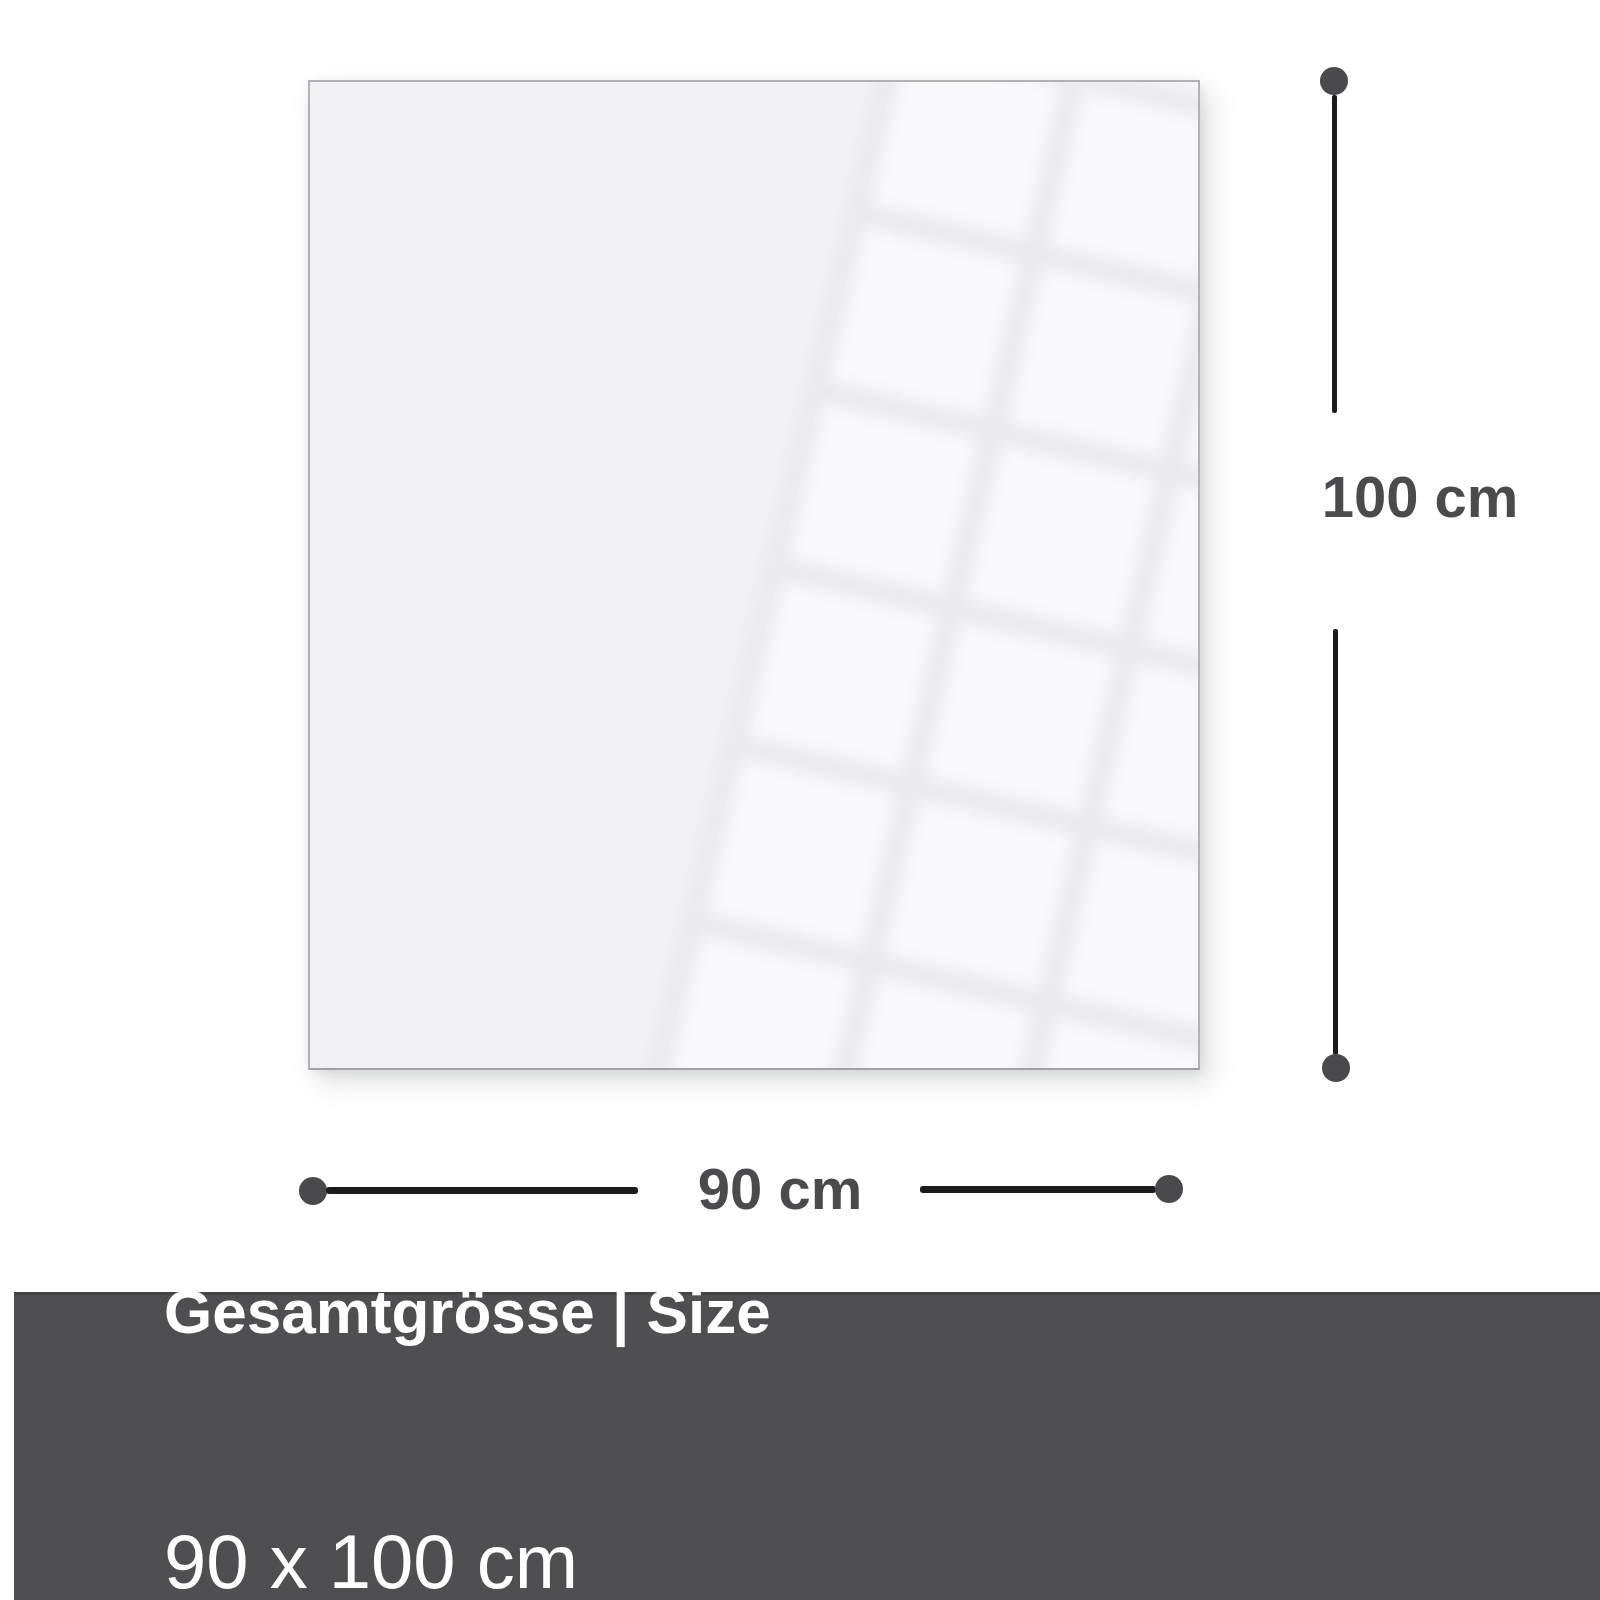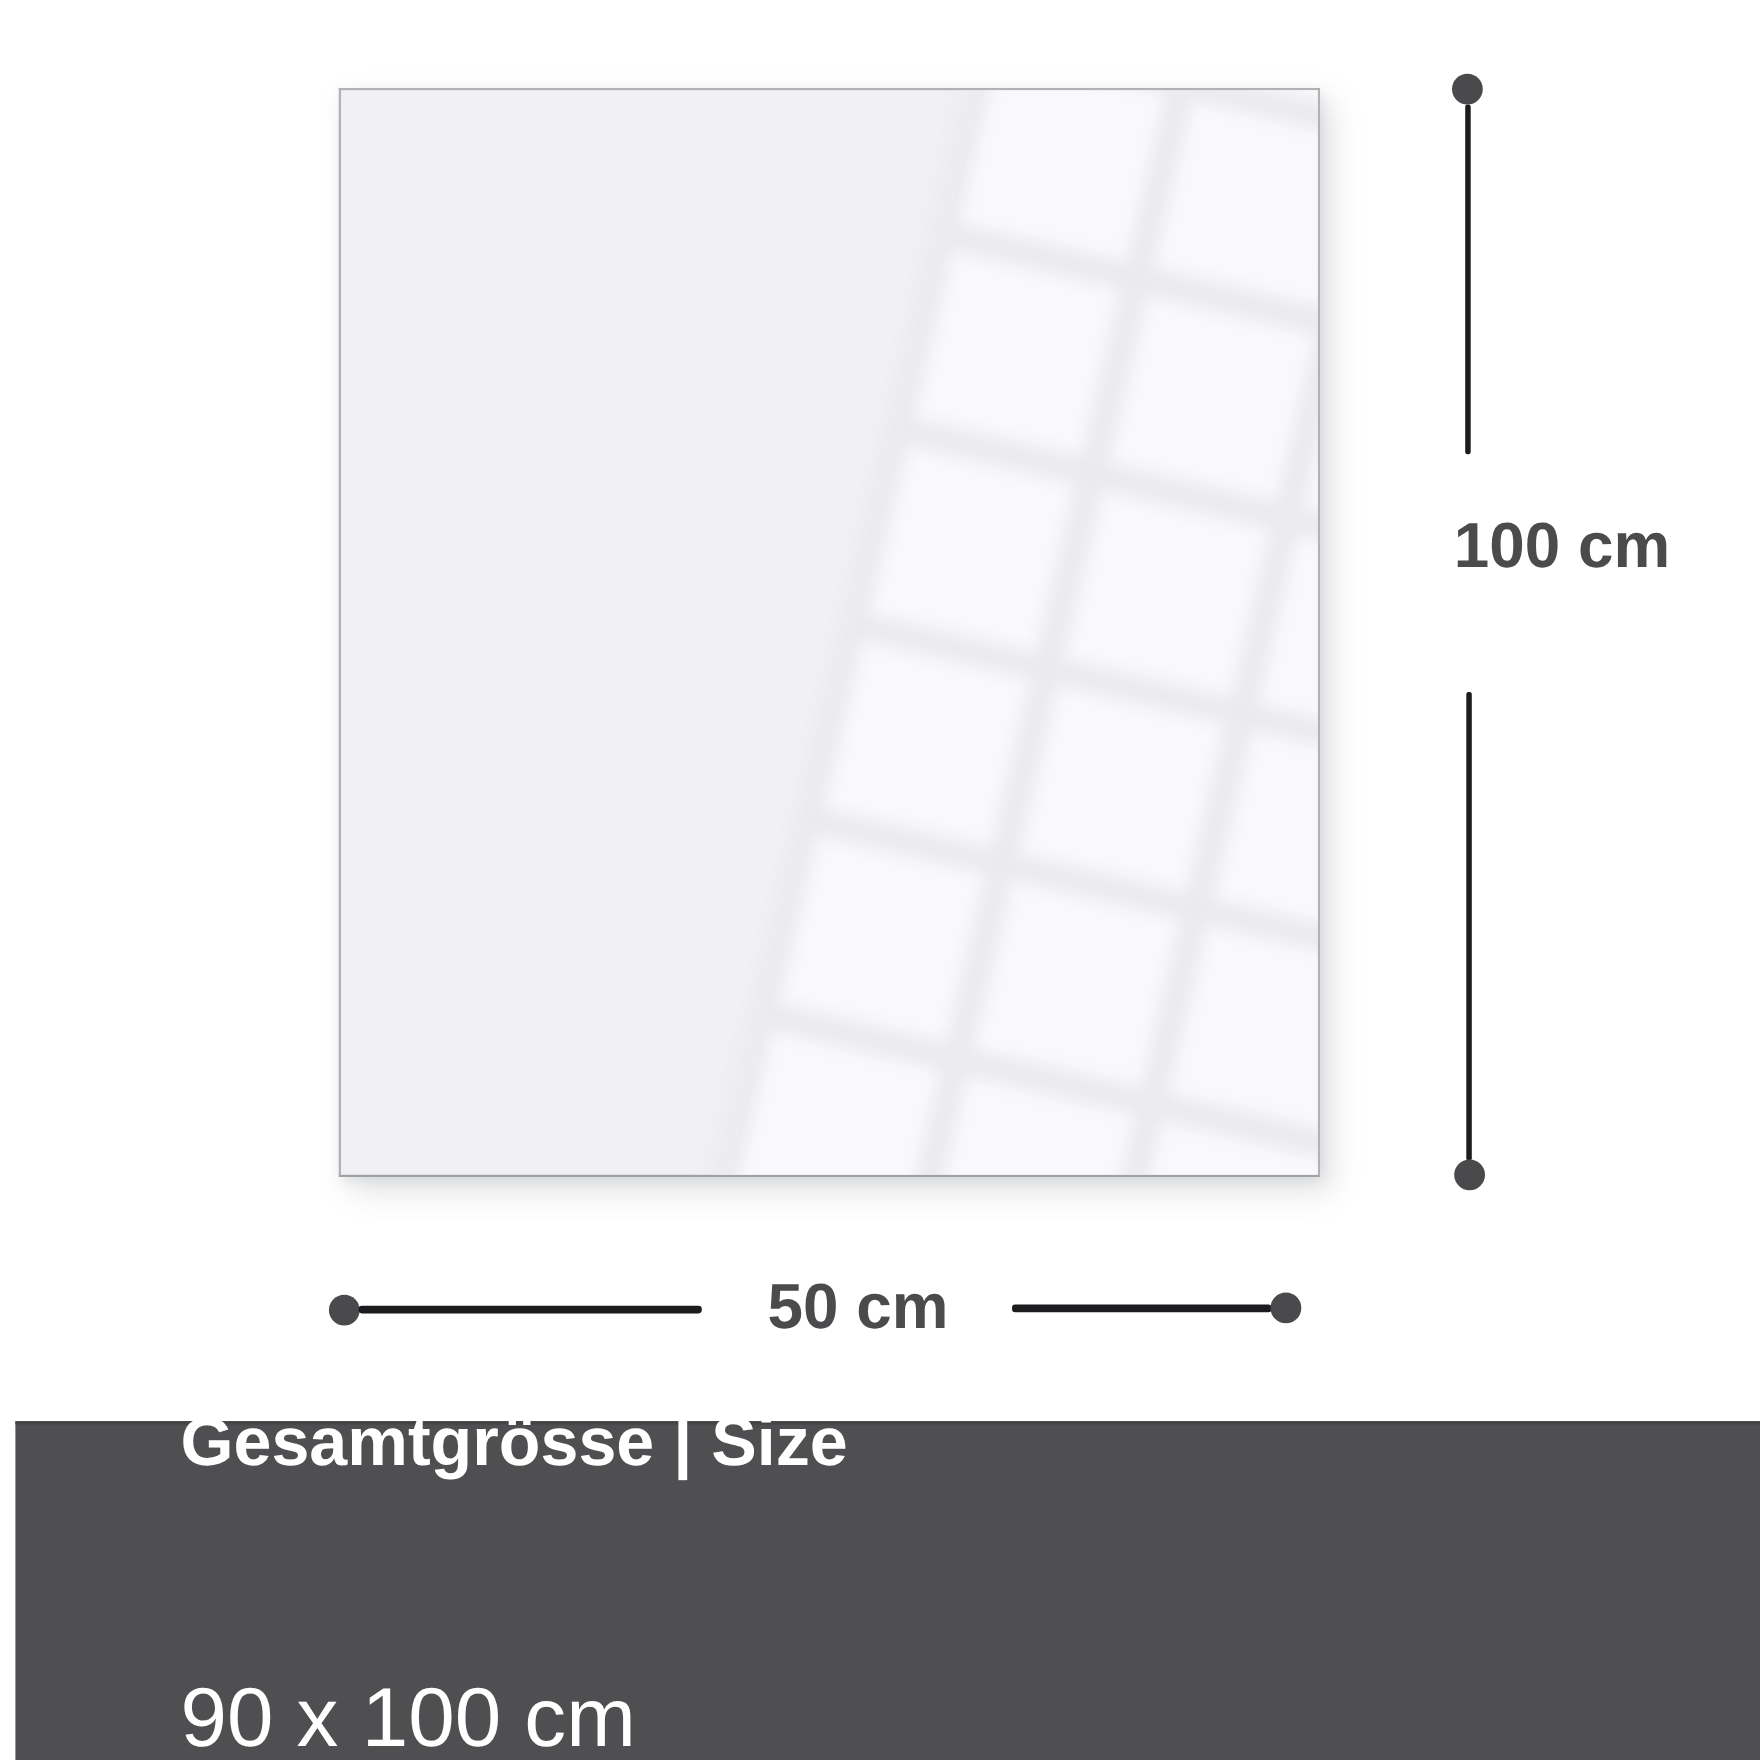--- a/index.html
+++ b/index.html
@@ -140,21 +140,21 @@
     <span class="dot dot-v-top"></span>
     <span class="vseg vseg-1"></span>
     <div class="dim-label label-height">100 cm</div>
     <span class="vseg vseg-2"></span>
     <span class="dot dot-v-bottom"></span>
   </div>
 
   <div>
     <span class="dot dot-h-left"></span>
     <span class="hseg hseg-1"></span>
-    <div class="dim-label label-width">50 cm</div>
+    <div class="dim-label label-width">90 cm</div>
     <span class="hseg hseg-2"></span>
     <span class="dot dot-h-right"></span>
   </div>
 
   <div class="footer">
     <div class="footer-title">Gesamtgrösse | Size</div>
     <div class="footer-size">90 x 100 cm</div>
   </div>
 
 </div>

